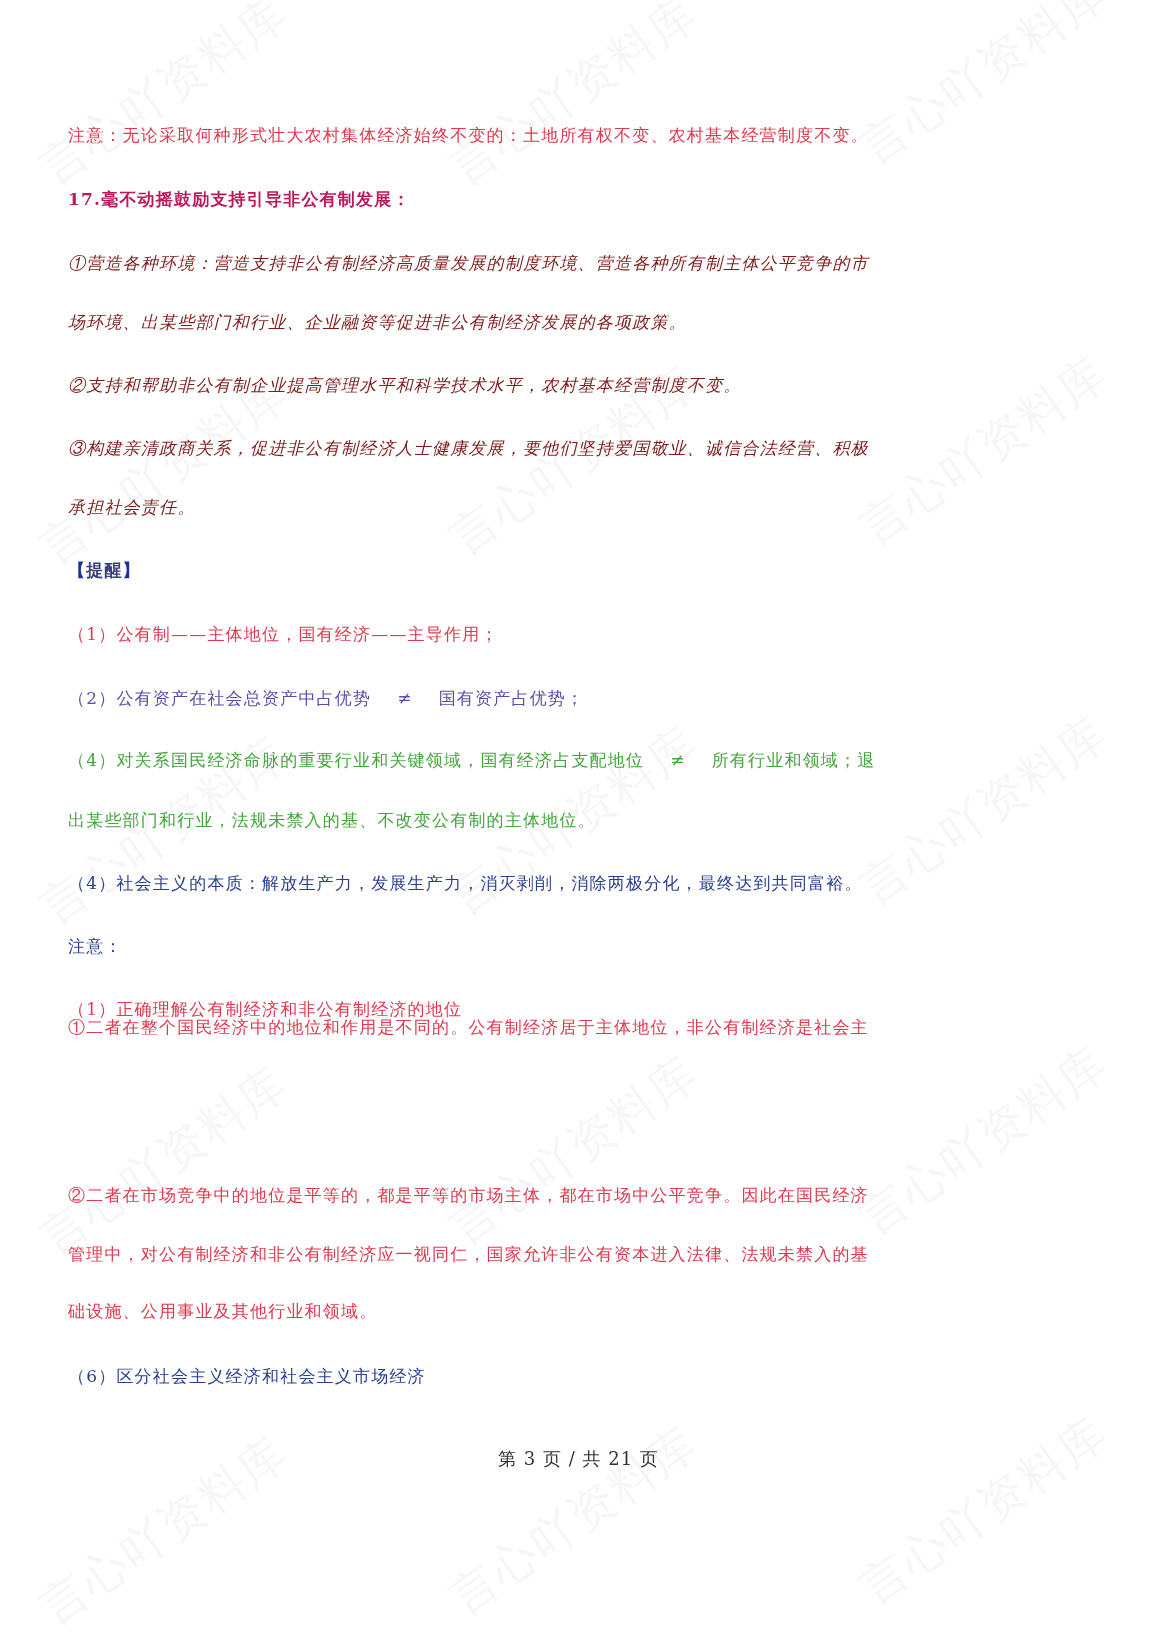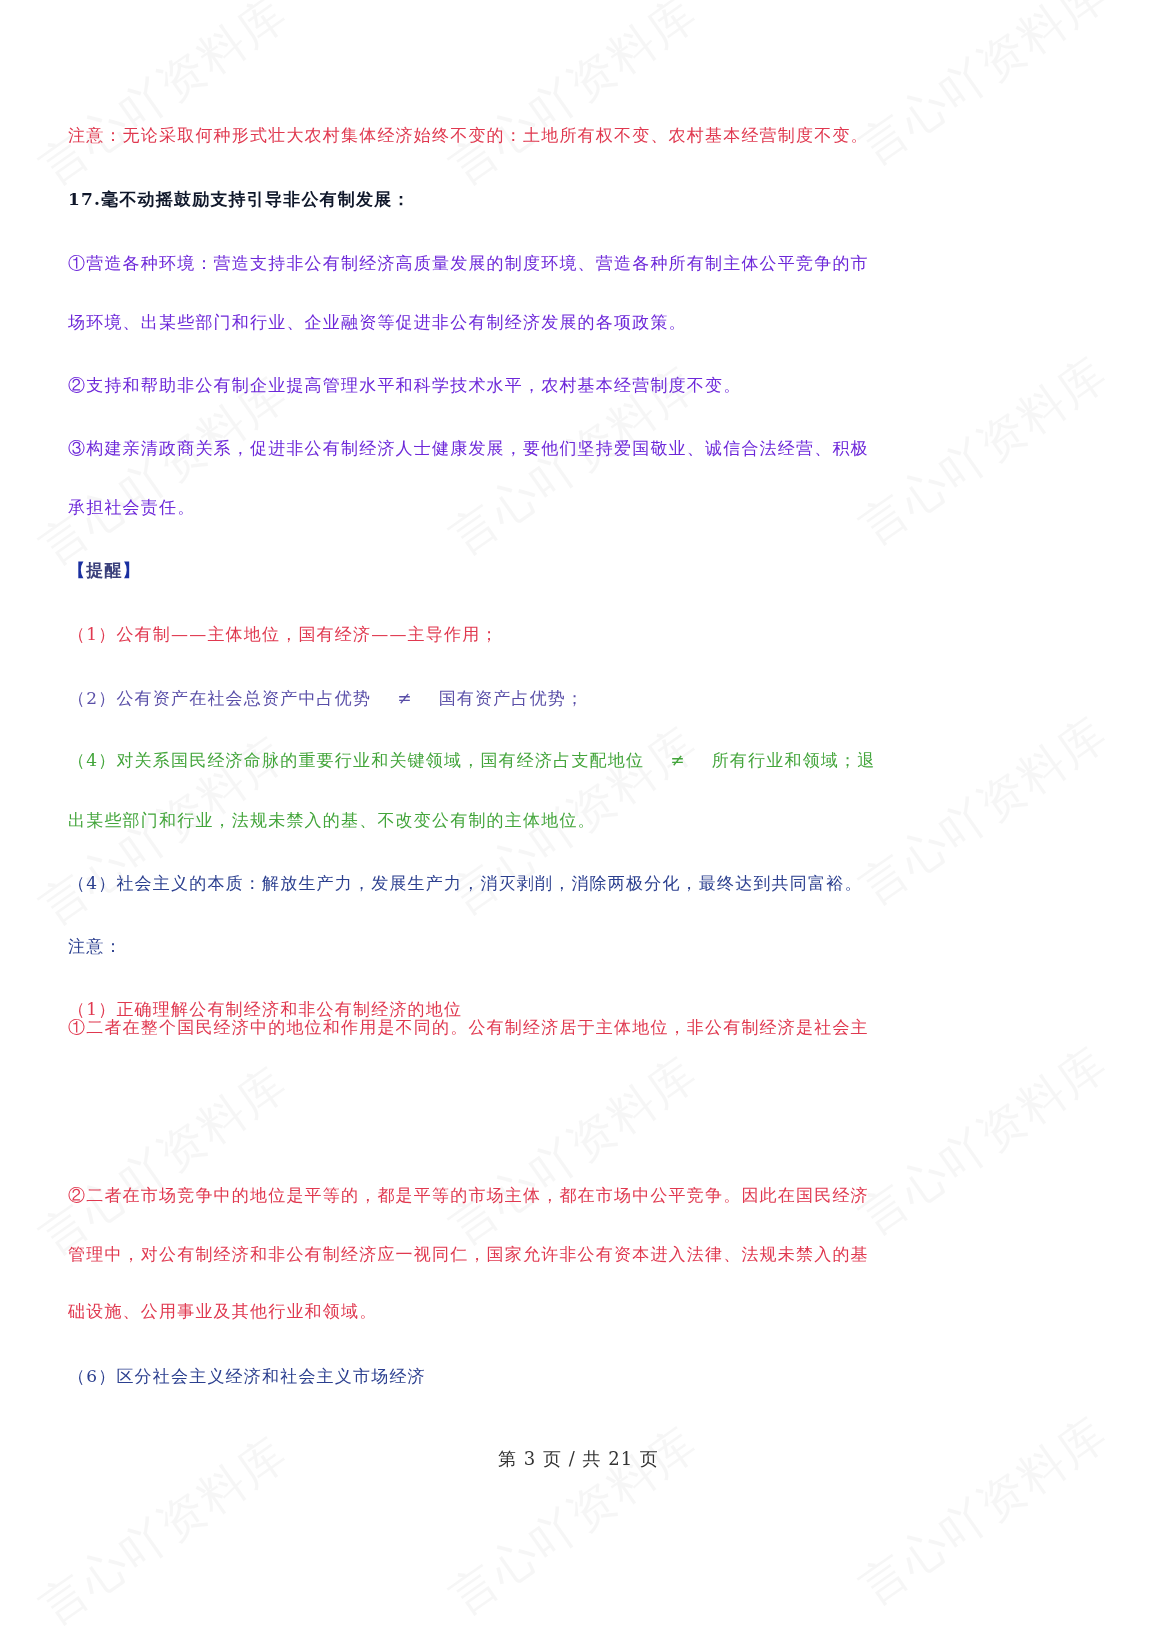--- a/index.html
+++ b/index.html
@@ -40,22 +40,22 @@
     }
     .line {
       position: absolute;
       left: 68px;
       font-size: 17px;
       line-height: 30px;
       white-space: nowrap;
       letter-spacing: 1.2px;
     }
     .red { color: #e0384f; }
-    .red-bold { color: #0f172a; font-weight: bold; }
-    .dark { color: #6d28d9; }
+    .red-bold { color: #be185d; font-weight: bold; }
+    .dark { color: #7f1d1d; font-style: italic; }
     .navy { color: #2b3f8f; }
     .purple { color: #5a4fa8; }
     .green { color: #43a53b; }
     .bracket { color: #1a2fa0; font-weight: bold; }
     .bracket-text { color: #3a3f7a; font-weight: bold; }
     .footer {
       position: absolute;
       left: 0;
       width: 1157px;
       top: 1447px;

